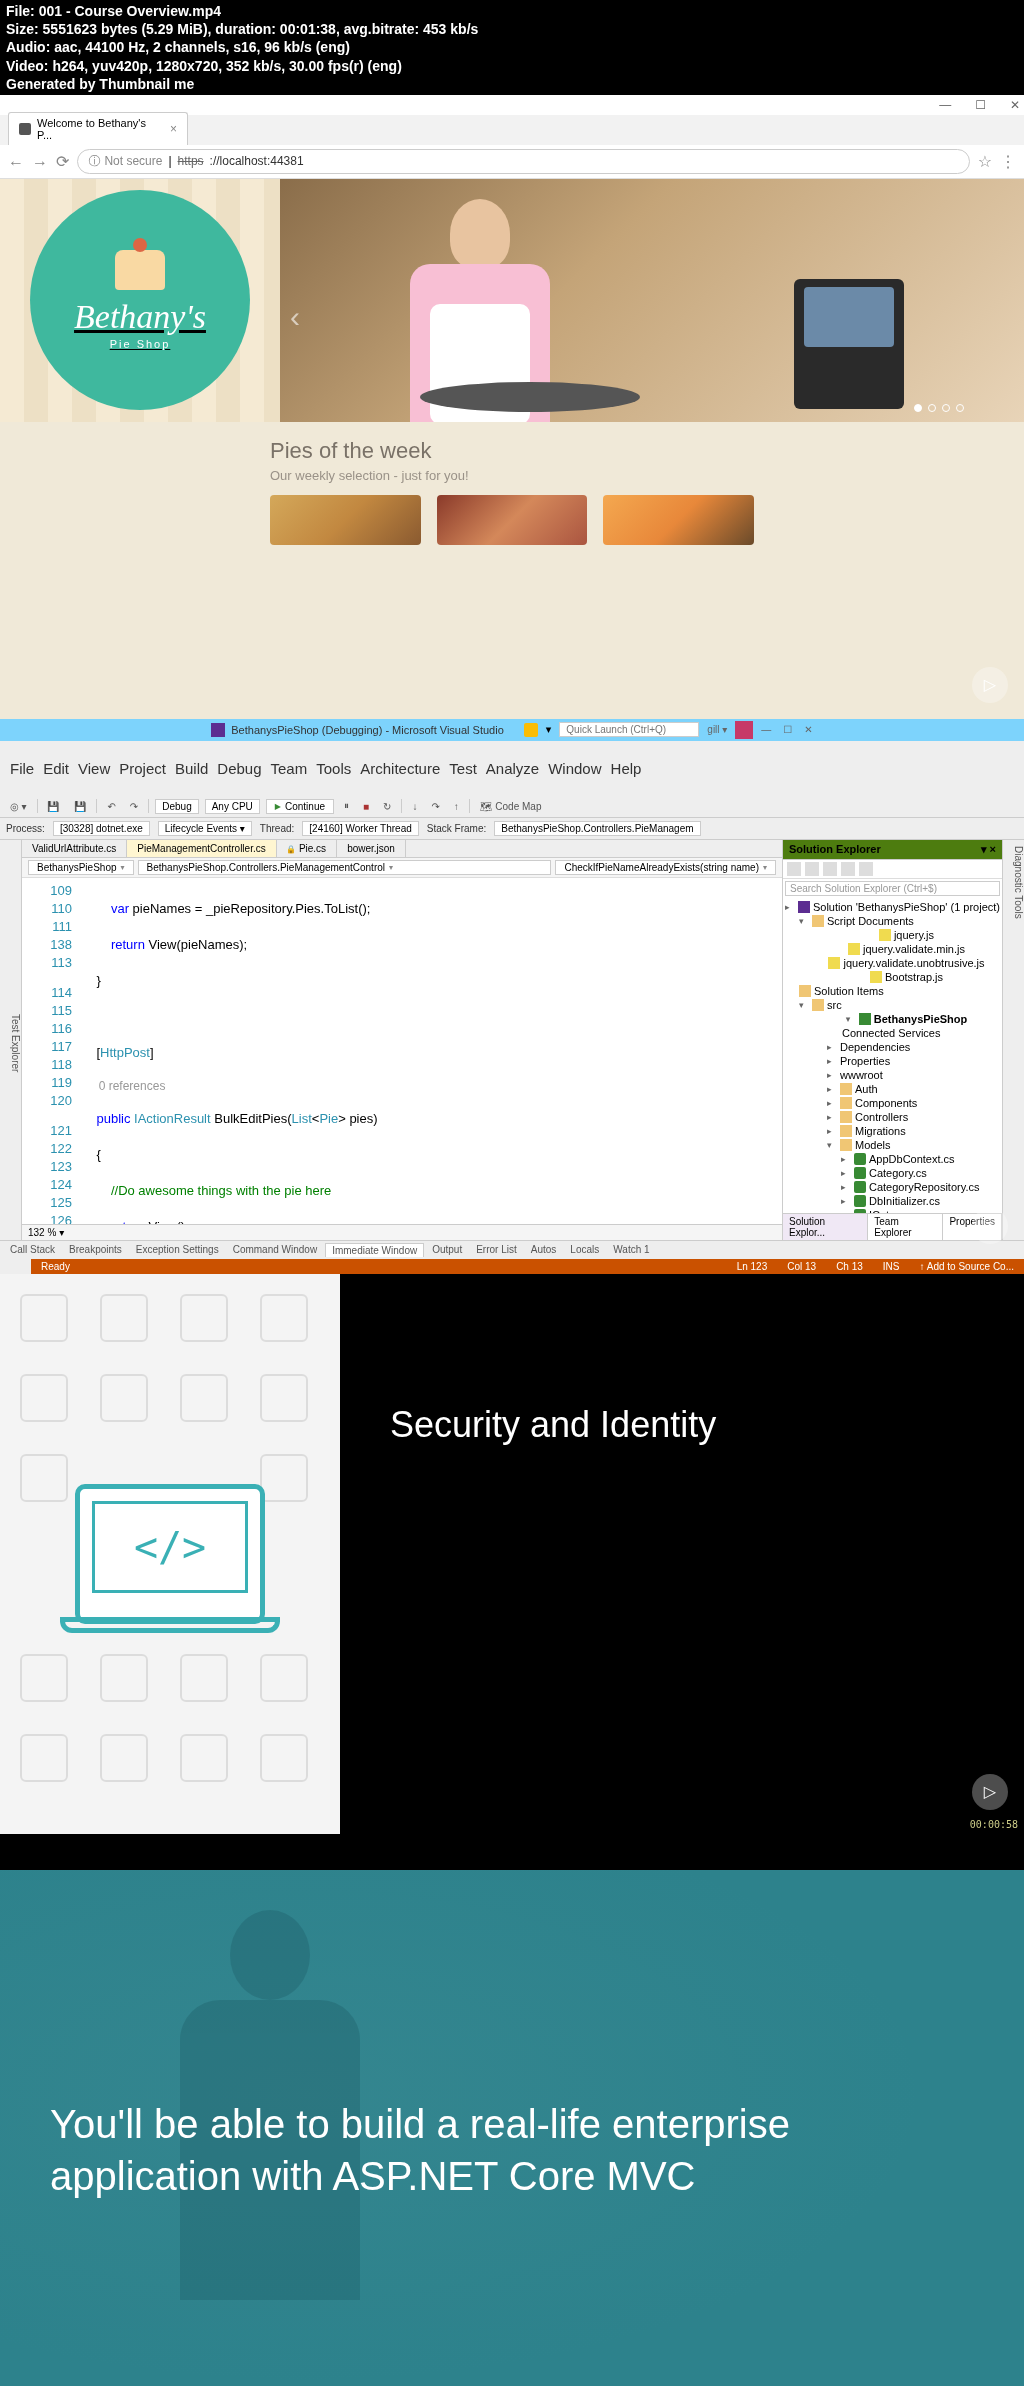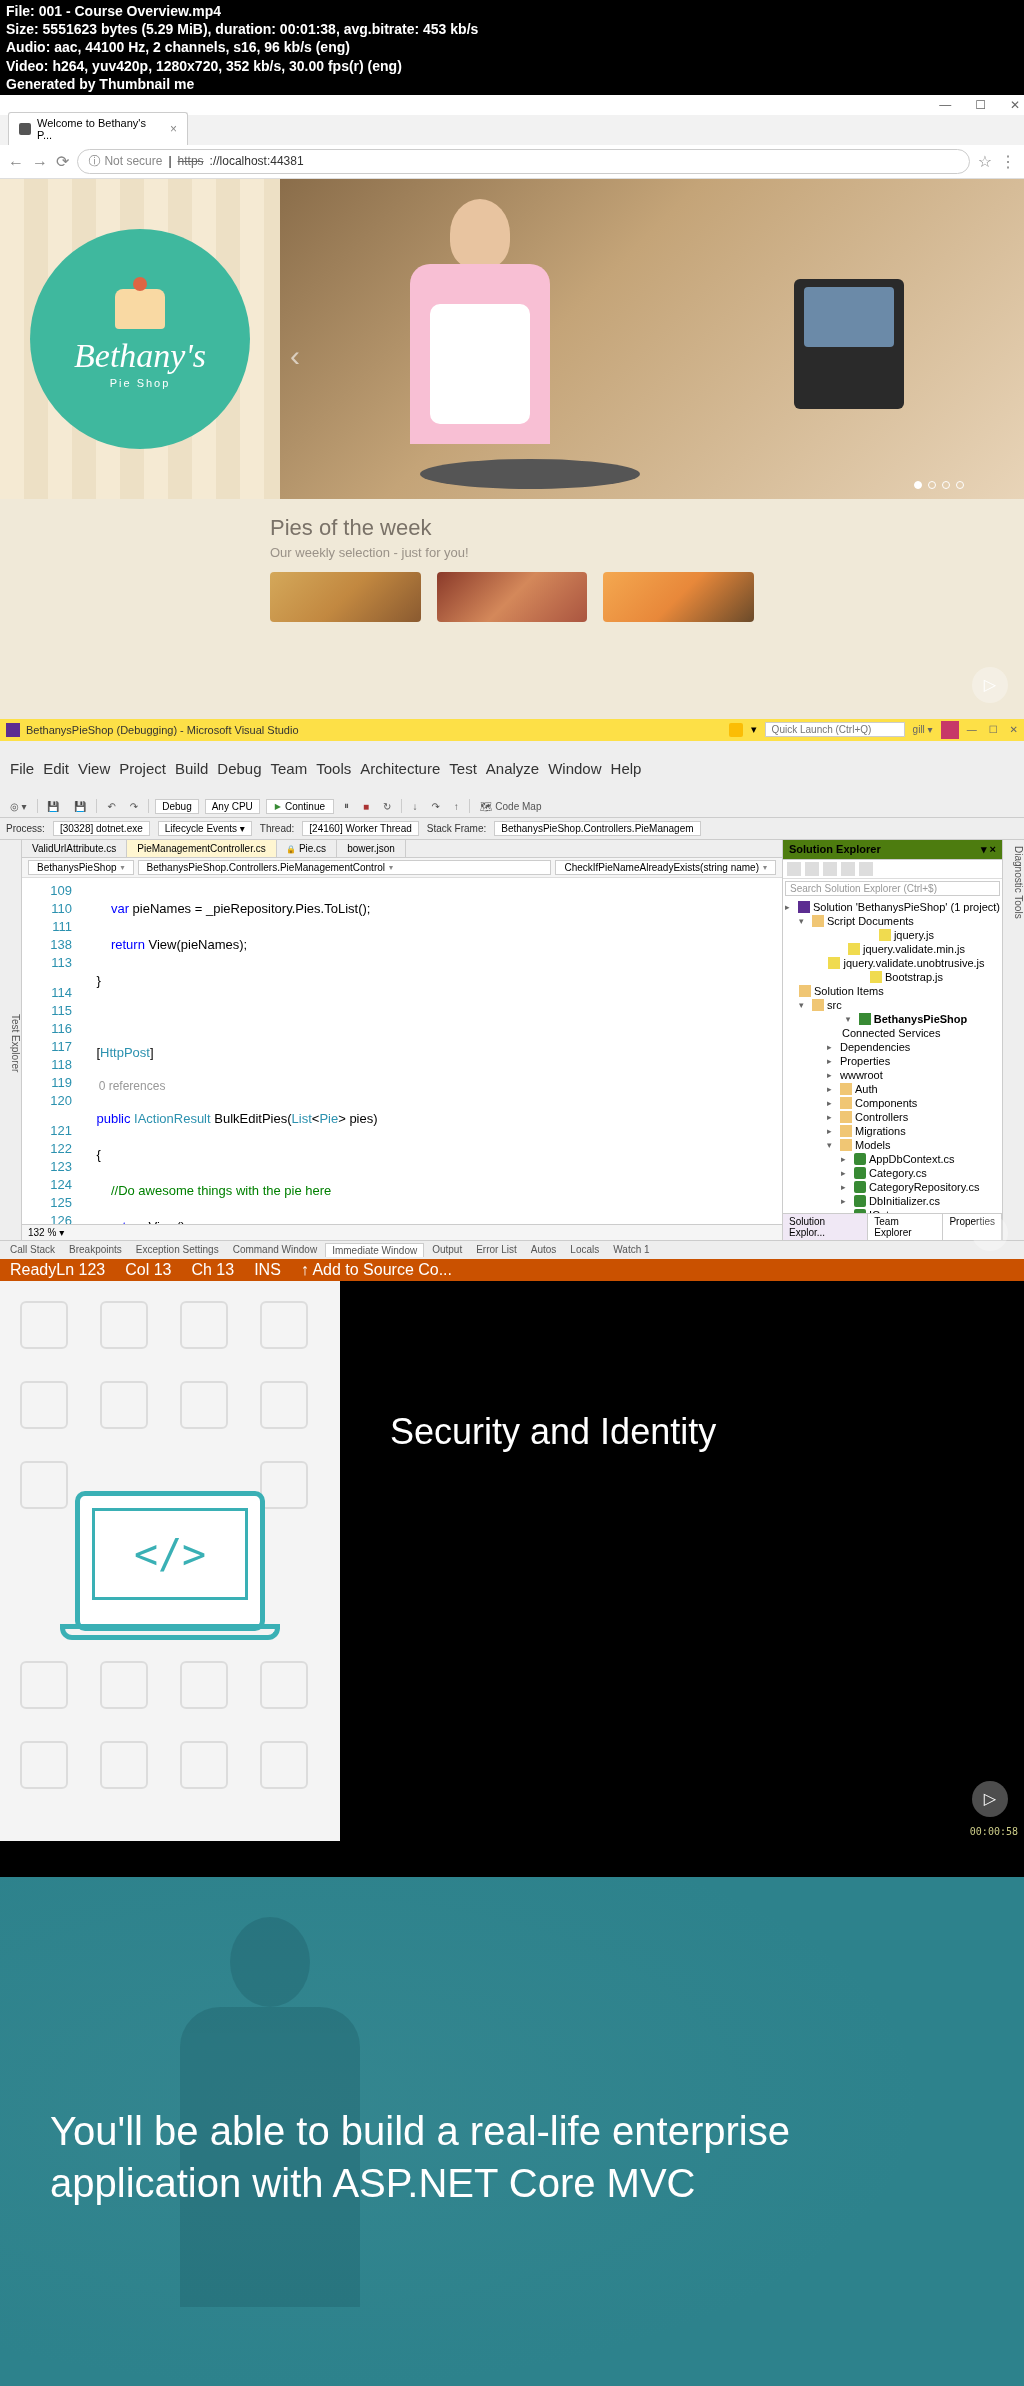--- a/index.html
+++ b/index.html
@@ -25,21 +25,21 @@
 .url-rest { color: #333; }
 .star { color: #888; }
 
 
 .site { background: #f0e9d8; height: 540px; overflow: hidden; }
 .navbar { background: #a98cc4; display: flex; justify-content: space-between; padding: 8px 30px; color: #fff; font-size: 13px; }
 .nav-left, .nav-right { display: flex; gap: 24px; }
 .nav-item { cursor: pointer; }
 .nav-item.active { text-decoration: underline; }
 
-.hero-section { display: flex; height: 320px; background: repeating-linear-gradient(90deg, #f5ead3 0, #f5ead3 24px, #ede0c5 24px, #ede0c5 48px); }
+.hero-section { display: flex; height: 243px; background: repeating-linear-gradient(90deg, #f5ead3 0, #f5ead3 24px, #ede0c5 24px, #ede0c5 48px); text-decoration: underline; }
 .hero-left { width: 280px; display: flex; align-items: center; justify-content: center; }
 .logo-circle { width: 220px; height: 220px; border-radius: 50%; background: #3fb89e; display: flex; flex-direction: column; align-items: center; justify-content: center; position: relative; }
 .logo-pie { width: 50px; height: 40px; background: #f9d9a3; border-radius: 8px 8px 4px 4px; position: relative; margin-bottom: 8px; }
 .logo-cherry { position: absolute; top: -12px; left: 18px; width: 14px; height: 14px; border-radius: 50%; background: #d64; }
 .logo-text { color: #fff; font-family: 'Brush Script MT', cursive; font-size: 34px; font-style: italic; }
 .logo-sub { color: #fff; font-size: 11px; letter-spacing: 2px; margin-top: 2px; }
 
 .hero-right { flex: 1; background: linear-gradient(135deg, #8a6d4a 0%, #c4a478 40%, #e8d4b8 100%); position: relative; overflow: hidden; }
 .hero-person { position: absolute; left: 100px; top: 20px; width: 200px; height: 300px; }
 .person-head { width: 60px; height: 70px; background: #e8c4a0; border-radius: 50% 50% 40% 40%; margin: 0 auto; }
@@ -60,21 +60,21 @@
 .pie-thumbs { display: flex; gap: 16px; }
 .pie-thumb { width: 190px; height: 50px; background: linear-gradient(135deg, #d4a85a, #c28840, #8a5a30); border-radius: 4px; }
 .pie-thumb:nth-child(2) { background: linear-gradient(135deg, #8a3a2a, #d4885a, #aa5540); }
 .pie-thumb:nth-child(3) { background: linear-gradient(135deg, #f4a850, #e8883a, #6a4a2a); }
 
 .play-btn { position: absolute; right: 16px; width: 36px; height: 36px; border-radius: 50%; background: rgba(255,255,255,0.3); display: flex; align-items: center; justify-content: center; color: #fff; font-size: 16px; }
 .play-btn::after { content: "▷"; }
 
 
 .vs { background: #eee; font-size: 11px; position: relative; }
-.vs-titlebar { background: #fde047; display: flex; align-items: center; padding: 2px 6px; gap: 20px; justify-content: space-between; }
+.vs-titlebar { background: #7dd3fc; display: flex; align-items: center; padding: 2px 6px; gap: 20px; justify-content: center; }
 .vs-title-left { display: flex; align-items: center; gap: 6px; }
 .vs-logo { width: 14px; height: 14px; background: #5c2d91; }
 .vs-title { font-size: 11px; color: #333; }
 .vs-title-right { display: flex; align-items: center; gap: 8px; }
 .vs-feedback { width: 14px; height: 14px; background: #fbbd05; border-radius: 2px; }
 .vs-search { border: 1px solid #ccc; padding: 1px 6px; font-size: 10px; width: 140px; color: #999; background: #fff; }
 .vs-user { font-size: 10px; color: #666; }
 .vs-square { width: 18px; height: 18px; background: #c73968; }
 .vs-winbtns { display: flex; gap: 12px; color: #666; font-size: 10px; }
 
@@ -135,21 +135,21 @@
 .vs-sol-tabs { display: flex; font-size: 10px; border-top: 1px solid #ccc; }
 .vs-sol-tab { padding: 2px 6px; border-right: 1px solid #ccc; }
 .vs-sol-tab.active { background: #f0e8f5; }
 
 .vs-sidebar-right { width: 22px; background: #eee; border-left: 1px solid #ccc; writing-mode: vertical-rl; font-size: 10px; padding-top: 6px; color: #555; }
 
 .vs-bottom-tabs { display: flex; gap: 2px; padding: 2px 4px; background: #eee; border-top: 1px solid #ccc; font-size: 10px; }
 .vs-btab { padding: 1px 6px; color: #555; }
 .vs-btab.active { background: #fff; border: 1px solid #ccc; border-bottom: none; }
 
-.vs-statusbar { background: #ca5100; color: #fff; padding: 2px 10px; font-size: 16px; display: flex; justify-content: flex-start; }
+.vs-statusbar { background: #ca5100; color: #fff; padding: 2px 10px; font-size: 10px; display: flex; justify-content: space-between; margin-left: 31px; }
 .vs-status-left { display: flex; gap: 20px; }
 .vs-status-right { display: flex; gap: 20px; }
 
 
 .slide1 { height: 560px; display: flex; position: relative; }
 .slide1-left { width: 340px; background: #f4f4f4; position: relative; overflow: hidden; display: flex; align-items: center; justify-content: center; }
 .doodle-bg { position: absolute; inset: 0; opacity: 0.25; }
 .doodle { position: absolute; border: 2px solid #999; border-radius: 6px; width: 48px; height: 48px; }
 .laptop-icon { width: 190px; height: 140px; border: 5px solid #3ab0b5; border-radius: 10px; position: relative; z-index: 2; background: #fff; }
 .laptop-screen { position: absolute; top: 12px; left: 12px; right: 12px; bottom: 26px; border: 3px solid #3ab0b5; display: flex; align-items: center; justify-content: center; font-size: 40px; color: #3ab0b5; font-family: monospace; }

